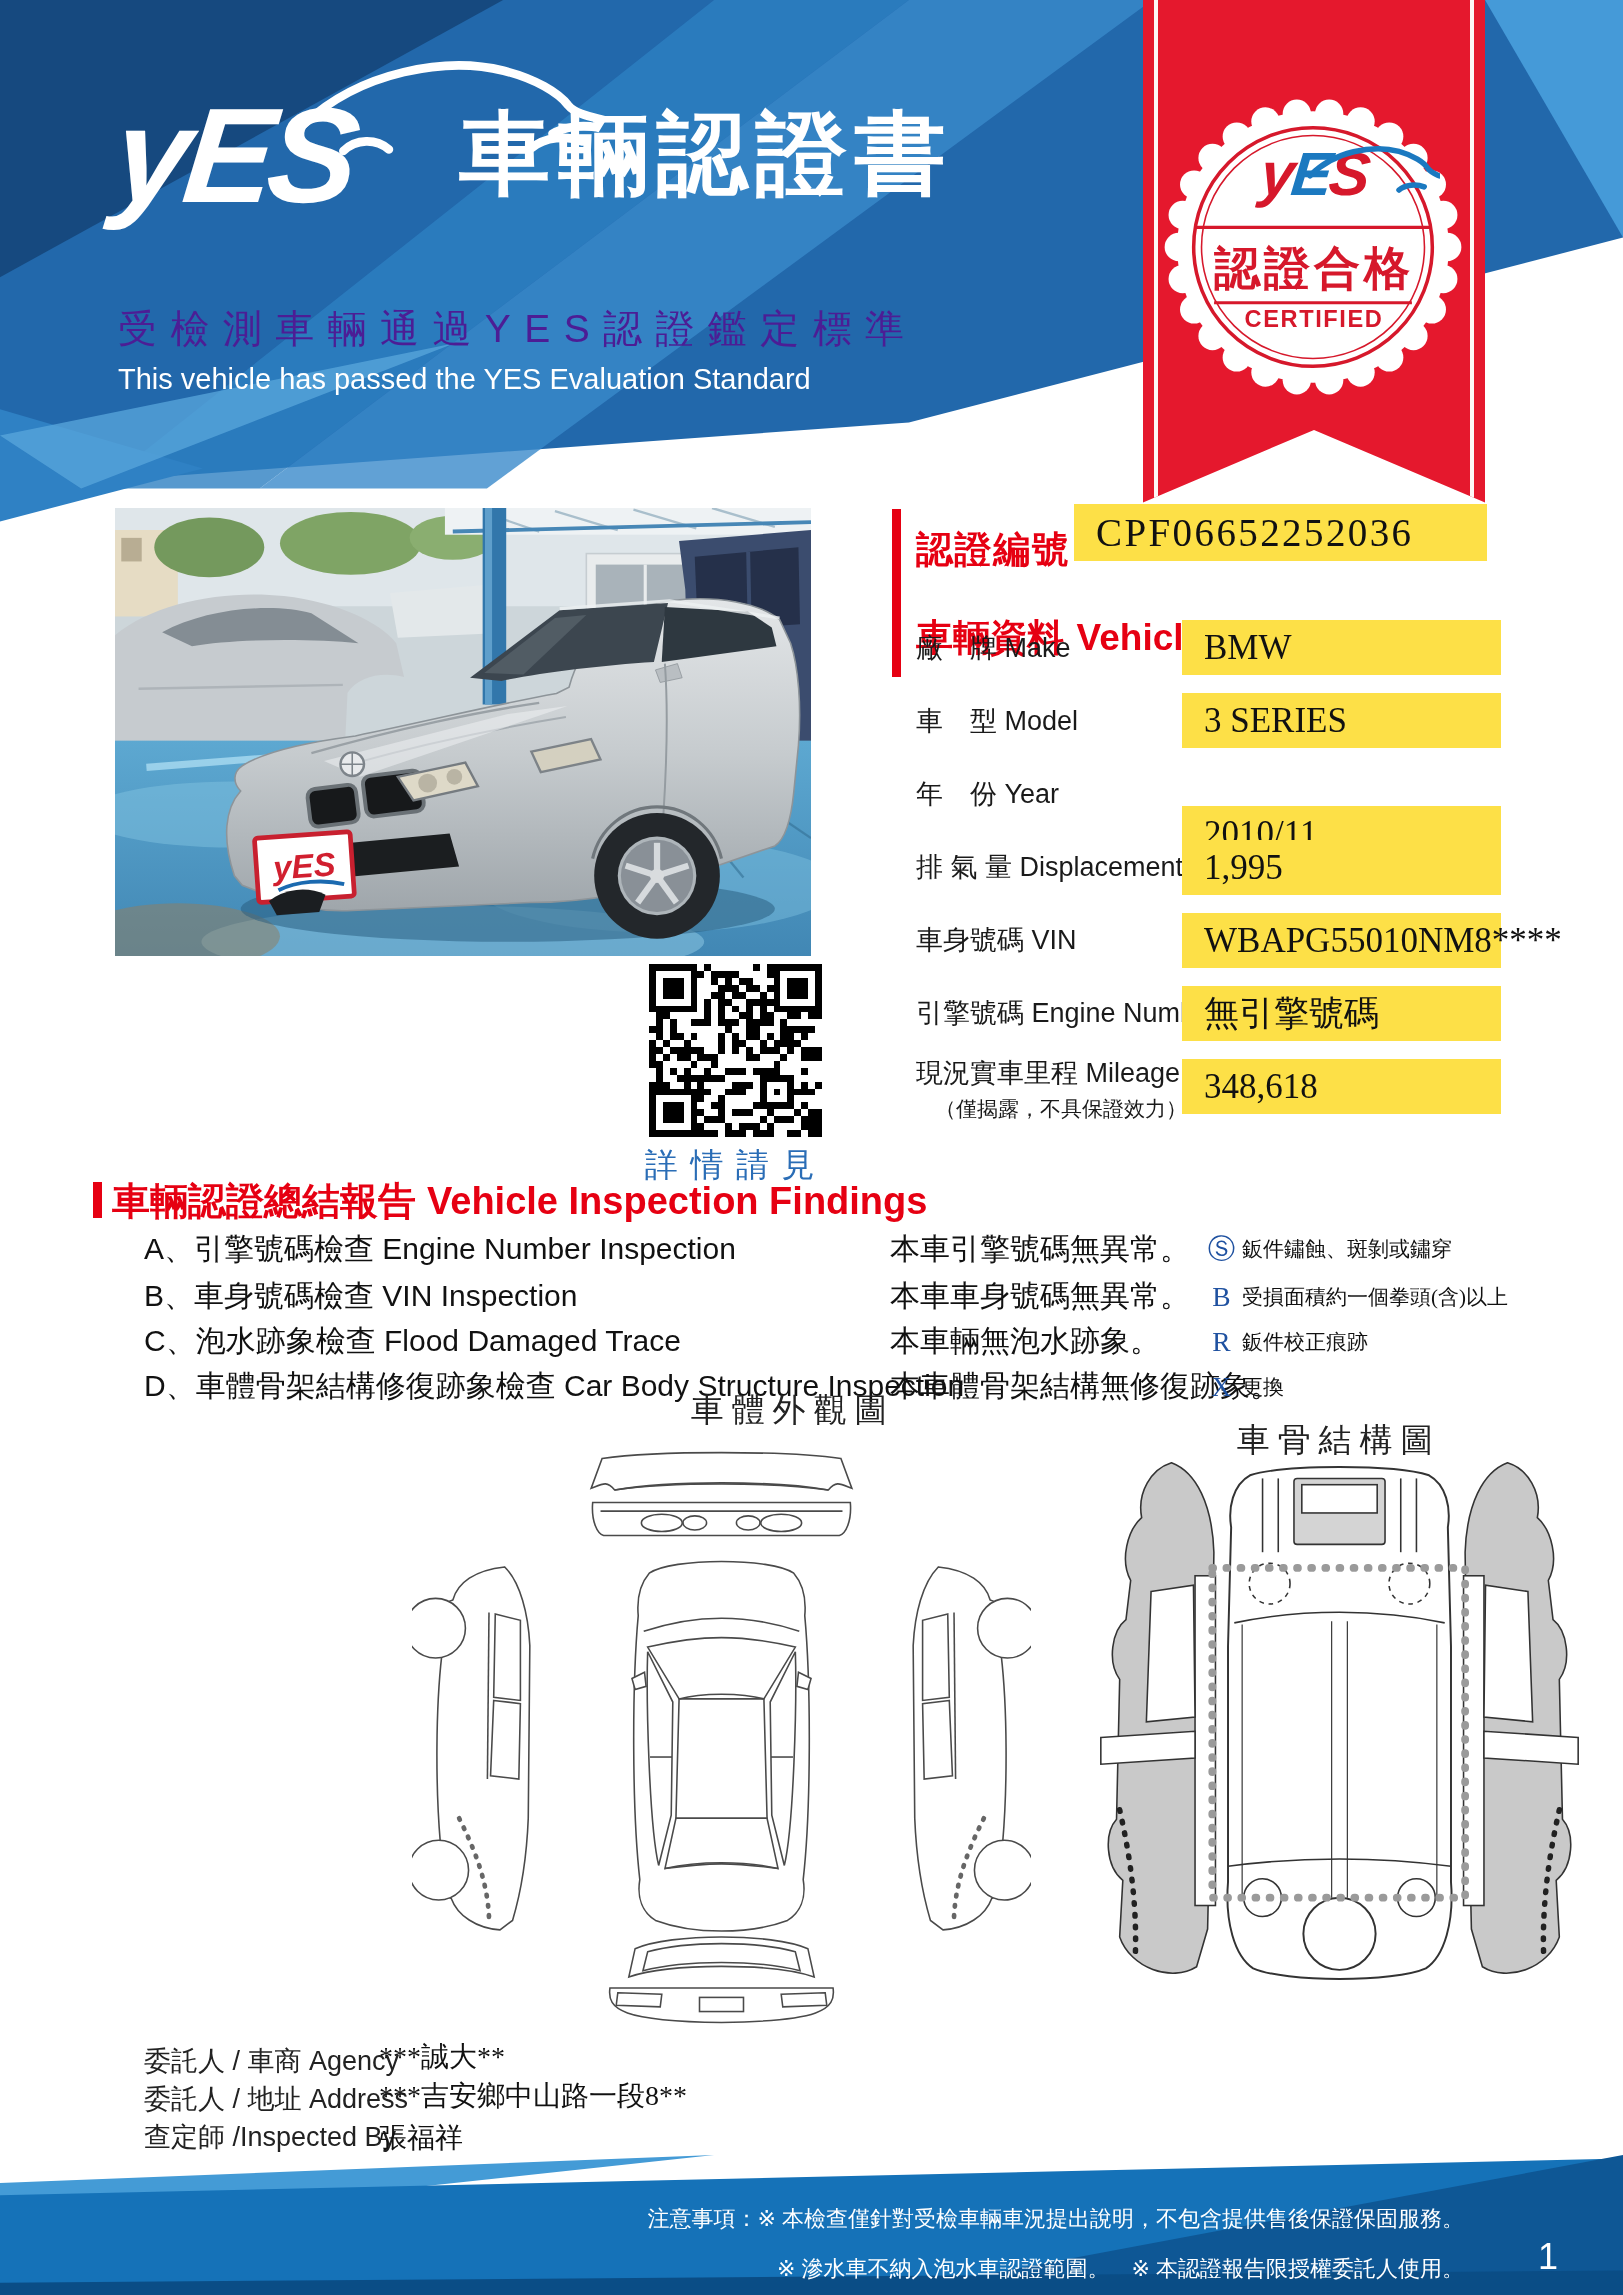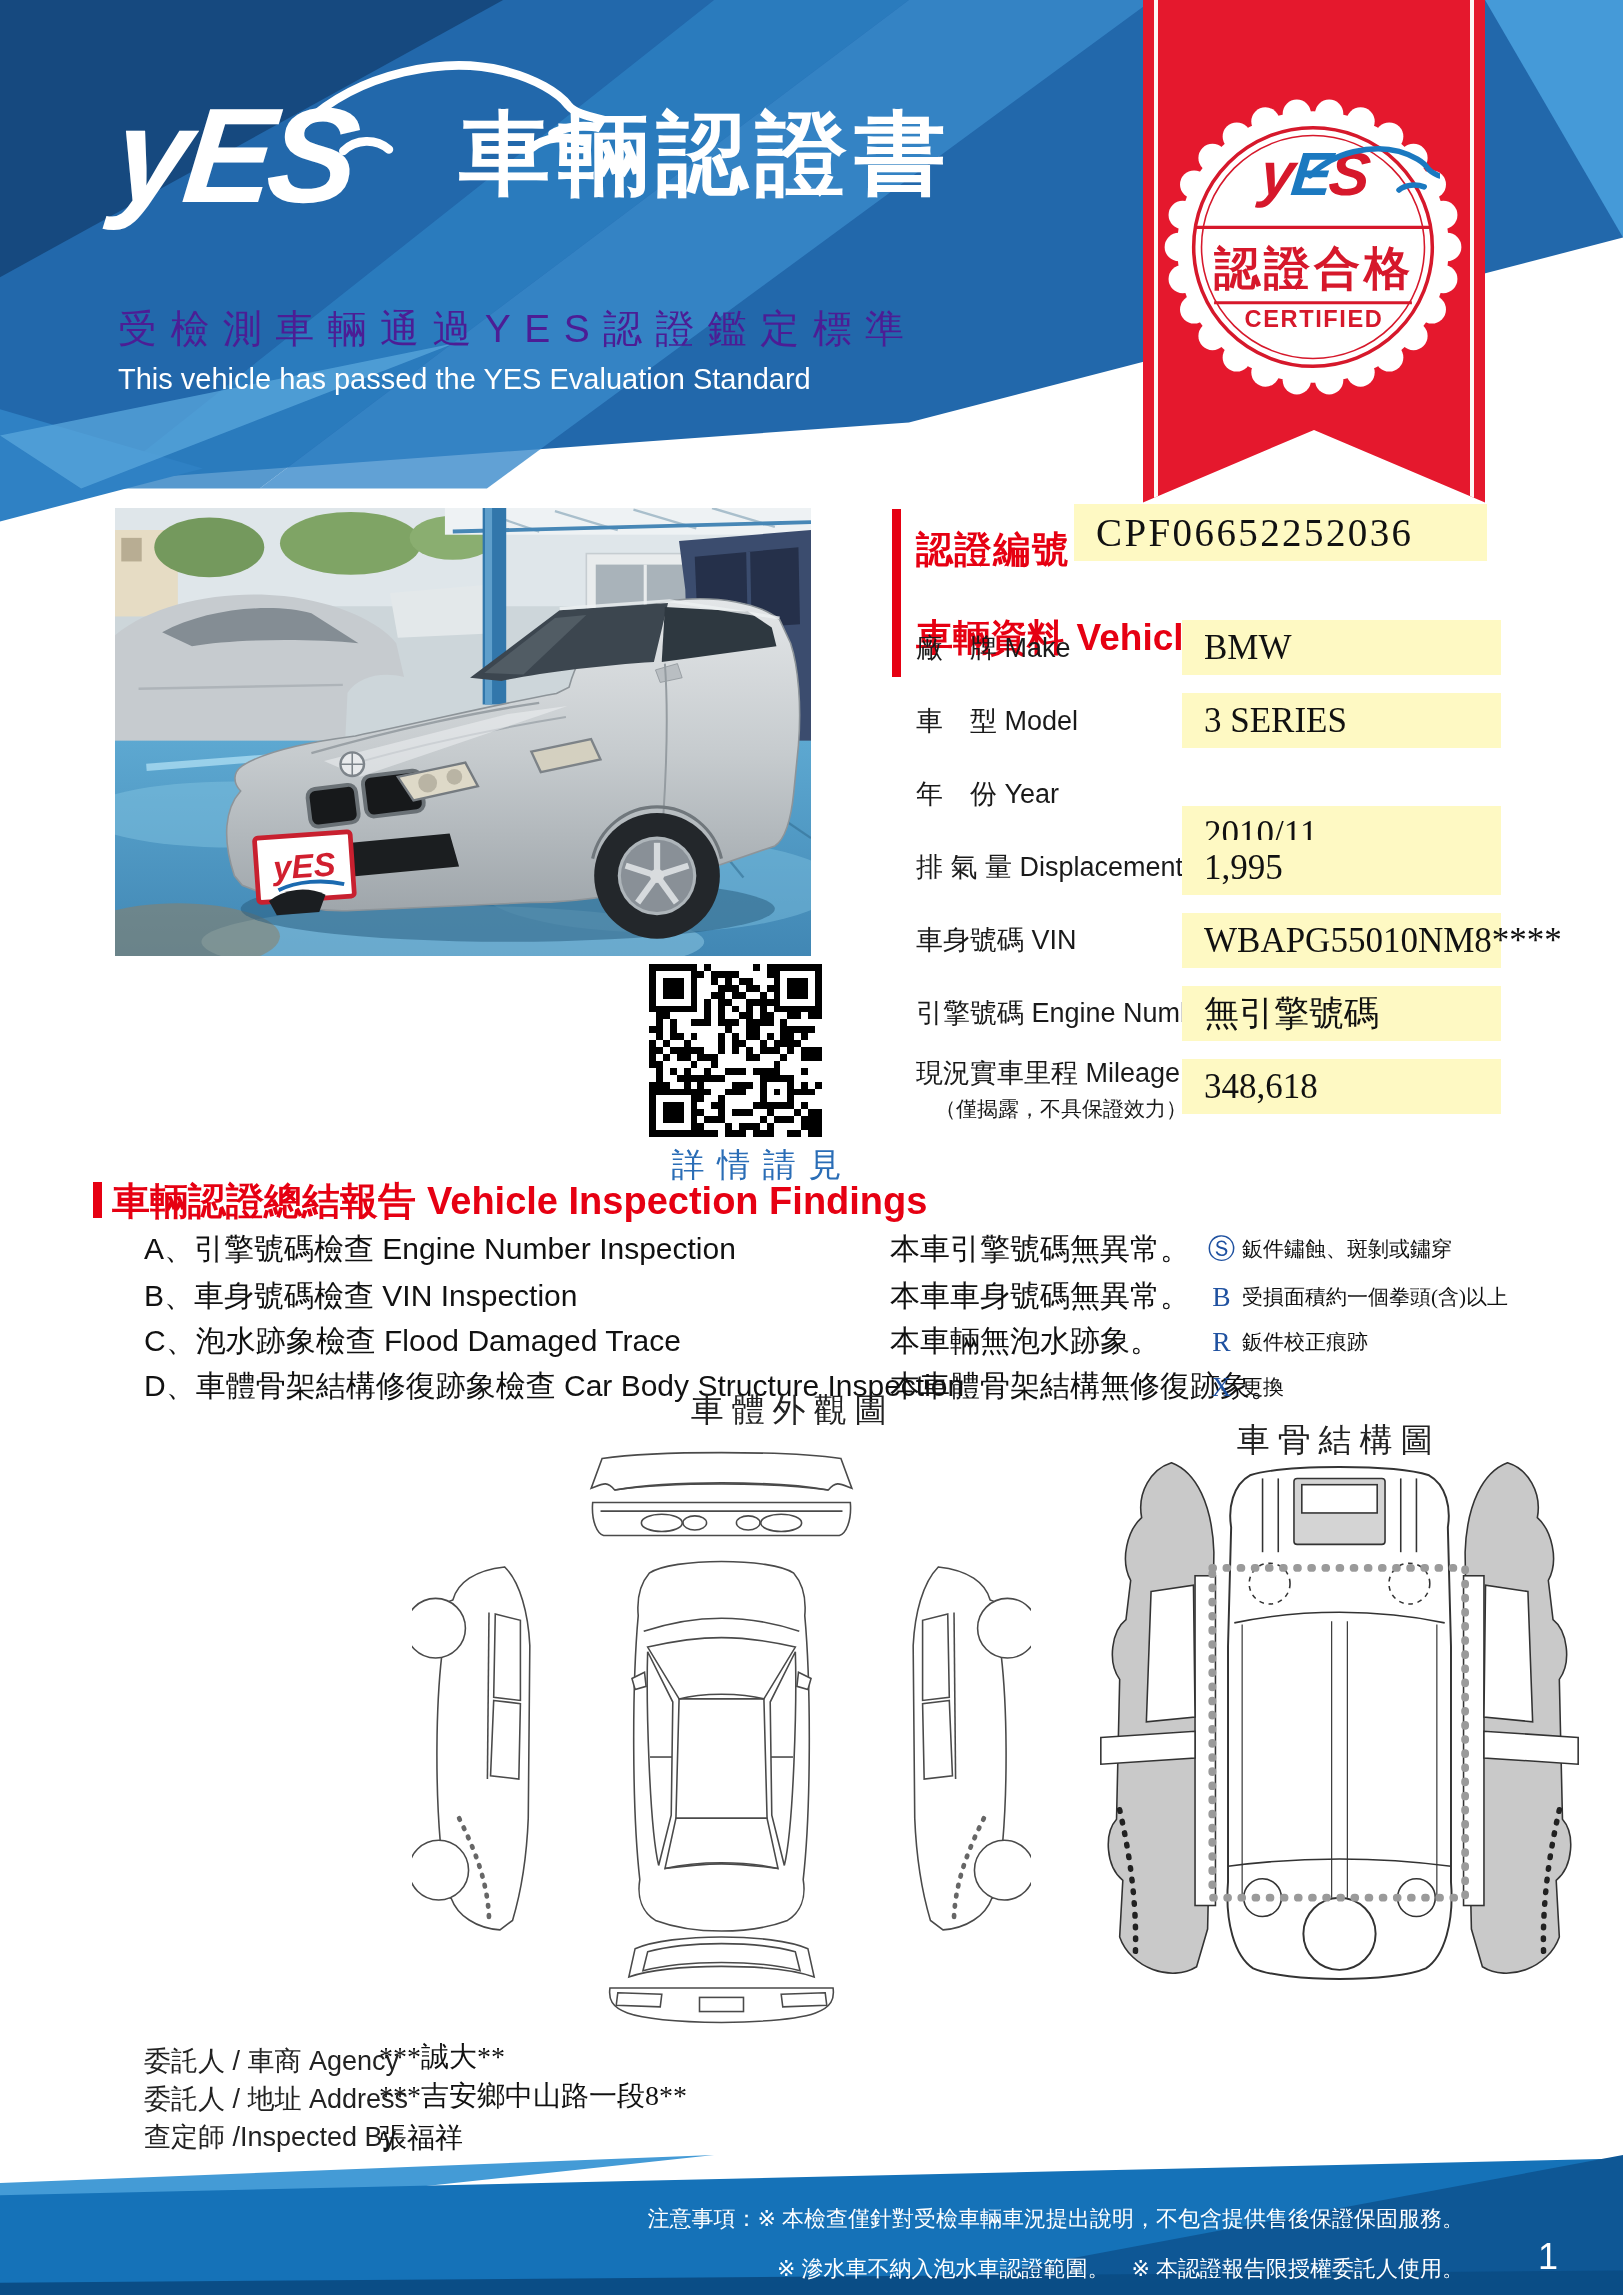--- a/index.html
+++ b/index.html
@@ -31,25 +31,25 @@
   .rib-stripe{position:absolute;top:0;bottom:0;width:3.9px;background:rgba(255,255,255,.96);}
   .seal-svg{position:absolute;left:13.4px;top:90px;width:314px;height:314px;}
   .seal-logo{position:absolute;left:0;top:127px;width:100%;height:94px;display:flex;align-items:center;justify-content:center;}
   .seal-logo-text{font-size:61px;font-weight:900;font-style:italic;letter-spacing:-3.1px;transform:skewX(-6deg);}
   .seal-swoosh{position:absolute;left:163px;top:11px;width:134px;height:63px;}
   .seal-zh{position:absolute;left:0;top:238px;width:100%;text-align:center;font-size:46px;font-weight:bold;color:#d6182b;letter-spacing:3.9px;}
   .seal-en{position:absolute;left:0;top:306px;width:100%;text-align:center;font-size:23.6px;font-weight:bold;color:#d6182b;letter-spacing:1.6px;}
   
   .photo{position:absolute;left:115px;top:508px;width:696px;height:448px;}
   .qr{position:absolute;left:649px;top:964px;width:173px;height:173px;}
-  .qr-caption{position:absolute;left:618px;top:1143px;width:236px;text-align:right;font-family:var(--serif);font-size:33px;color:#2a6db6;letter-spacing:12.6px;white-space:nowrap;}
+  .qr-caption{position:absolute;left:618px;top:1143px;width:236px;text-align:center;font-family:var(--serif);font-size:33px;color:#2a6db6;letter-spacing:12.6px;white-space:nowrap;}
   
   .cert-bar{position:absolute;left:892px;top:509px;width:9.4px;height:168px;background:var(--red);}
   .cert-label{position:absolute;left:916px;top:513px;font-size:37px;font-weight:900;color:var(--red);letter-spacing:1.6px;margin-top:12px;}
-  .graybox{position:absolute;background:#fef9c3;}
+  .graybox{position:absolute;background:#fde047;}
   .boxval{font-family:var(--serif);font-size:35px;color:#111;padding-left:22px;white-space:nowrap;}
   .cert-num{font-size:39px;letter-spacing:2.4px;}
   .vi-title{position:absolute;left:916px;top:613px;font-size:37px;font-weight:900;color:var(--red);white-space:nowrap;}
   .vi-title .en{margin-left:12.6px;}
   .ilabel{position:absolute;left:916px;font-size:27px;color:#1a1a1a;white-space:nowrap;line-height:38px;}
   .inote{position:absolute;left:935px;font-size:21px;color:#1a1a1a;white-space:nowrap;}
   .ibox{left:1182px;width:319px;height:55px;display:flex;align-items:center;}
   
   .f-bar{position:absolute;left:93px;top:1182px;width:8.6px;height:36px;background:var(--red);}
   .f-title{position:absolute;left:112px;top:1176px;font-size:38px;font-weight:900;color:var(--red);white-space:nowrap;}

